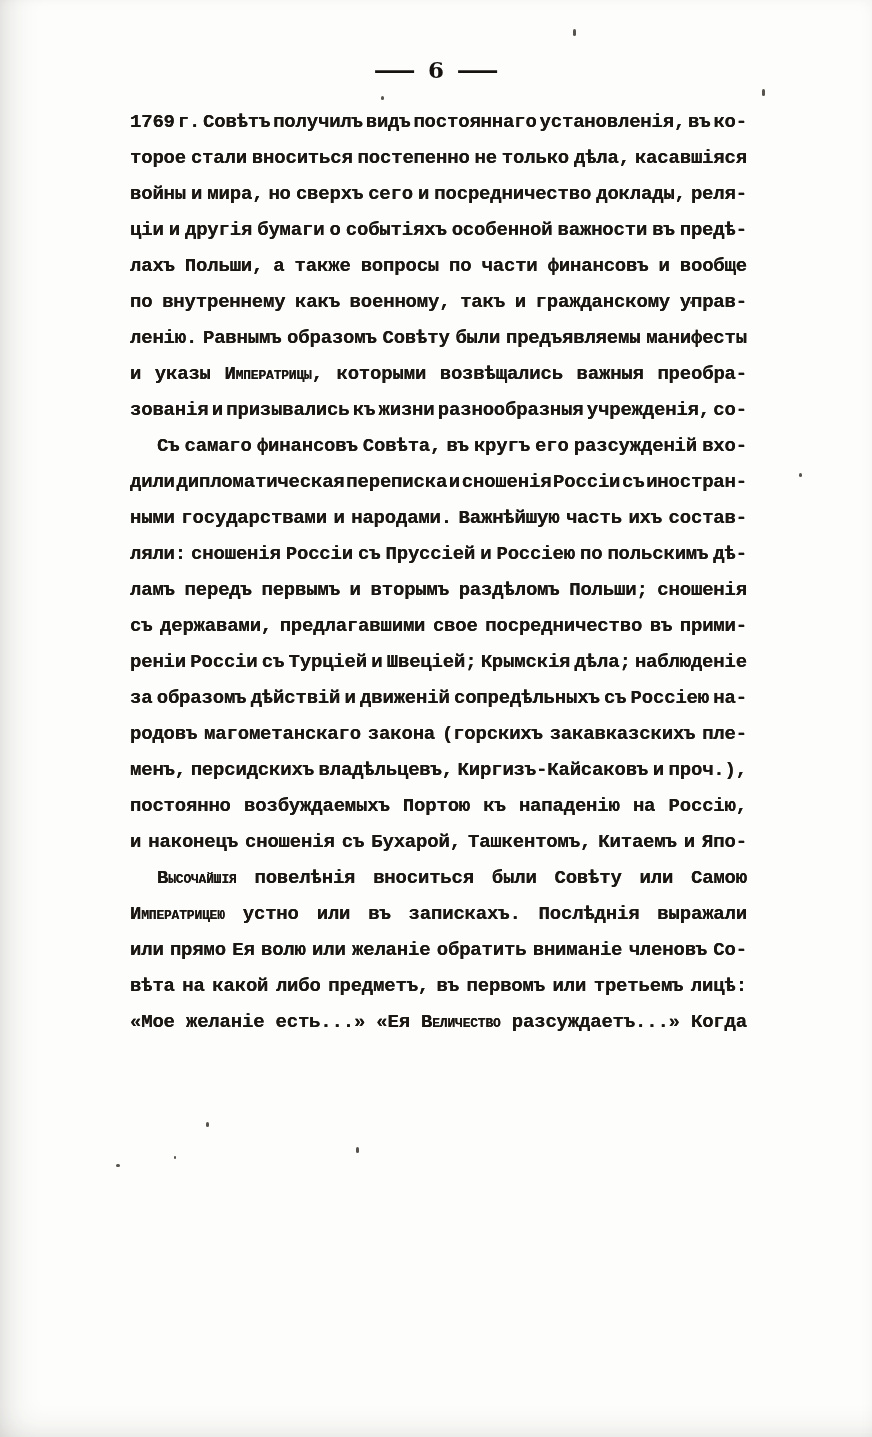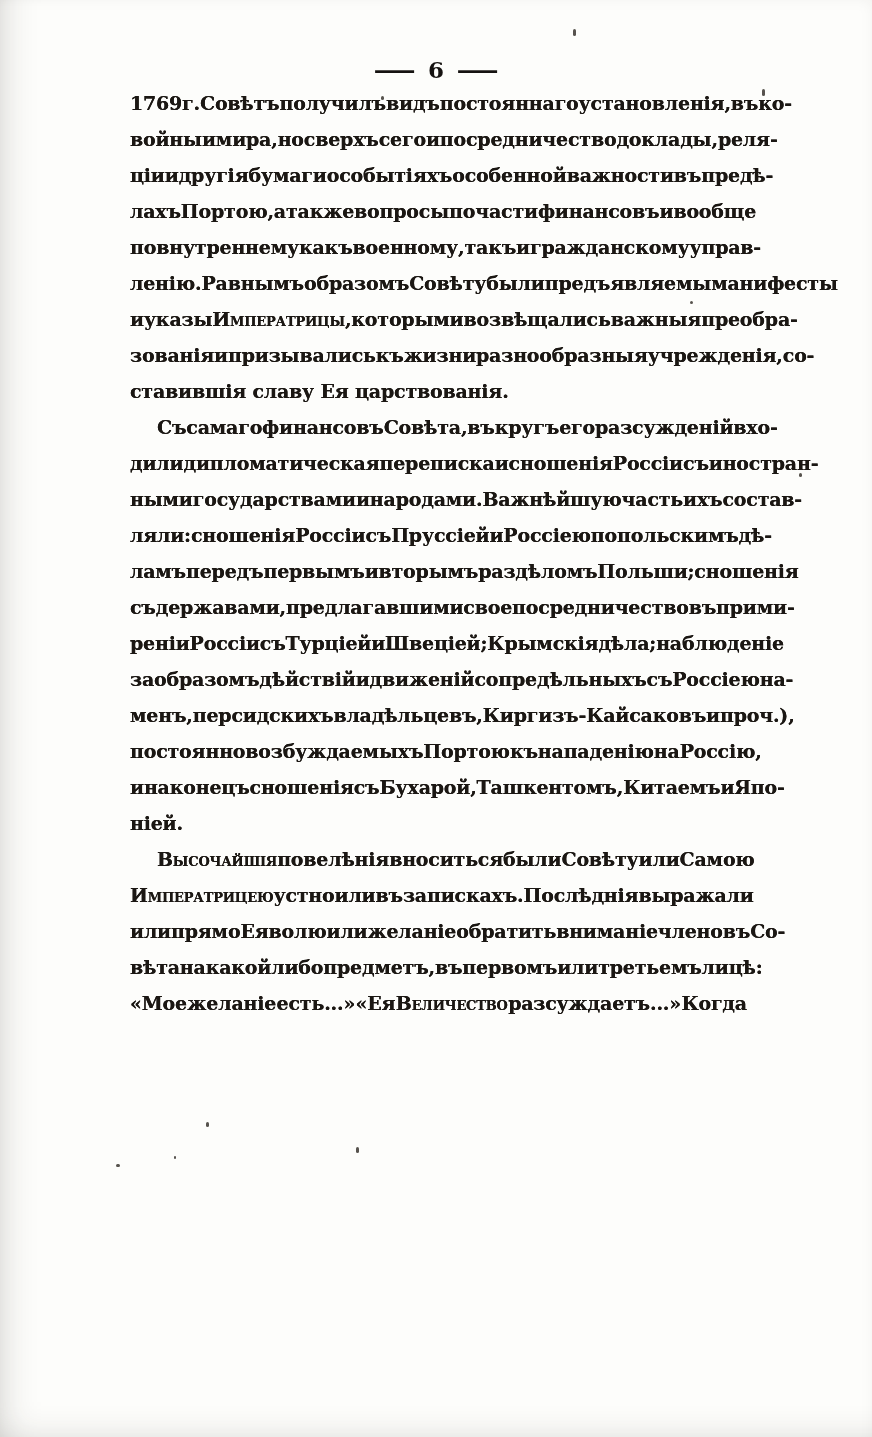--- a/index.html
+++ b/index.html
@@ -28,22 +28,23 @@
     font-weight:bold;
   }
   .page-header .num{
     display:inline-block;
     margin:0 22px;
     font-weight:bold;
   }
   
   .text-block{
     position:absolute;
-    left:130px;top:92px;
+    left:130px;top:111px;
     width:617px;
+    font-family:Liberation Mono, monospace;
   }
   .para{margin:0;padding:0;}
   .line{
     height:36px;
     display:flex;
     justify-content:space-between;
     align-items:baseline;
     font-size:19px;
     font-weight:bold;
     letter-spacing:-0.2px;
@@ -77,20 +78,30 @@
           <span>г.</span>
           <span>Совѣтъ</span>
           <span>получилъ</span>
           <span>видъ</span>
           <span>постояннаго</span>
           <span>установленія,</span>
           <span>въ</span>
           <span>ко-</span>
         </div>
         <div class="line">
+          <span>торое</span>
+          <span>стали</span>
+          <span>вноситься</span>
+          <span>постепенно</span>
+          <span>не</span>
+          <span>только</span>
+          <span>дѣла,</span>
+          <span>касавшіяся</span>
+        </div>
+        <div class="line">
           <span>войны</span>
           <span>и</span>
           <span>мира,</span>
           <span>но</span>
           <span>сверхъ</span>
           <span>сего</span>
           <span>и</span>
           <span>посредничество</span>
           <span>доклады,</span>
           <span>реля-</span>
@@ -102,21 +113,21 @@
           <span>бумаги</span>
           <span>о</span>
           <span>событіяхъ</span>
           <span>особенной</span>
           <span>важности</span>
           <span>въ</span>
           <span>предѣ-</span>
         </div>
         <div class="line">
           <span>лахъ</span>
-          <span>Портою,</span>
+          <span>Польши,</span>
           <span>а</span>
           <span>также</span>
           <span>вопросы</span>
           <span>по</span>
           <span>части</span>
           <span>финансовъ</span>
           <span>и</span>
           <span>вообще</span>
         </div>
         <div class="line">
@@ -150,21 +161,20 @@
         <div class="line">
           <span>зованія</span>
           <span>и</span>
           <span>призывались</span>
           <span>къ</span>
           <span>жизни</span>
           <span>разнообразныя</span>
           <span>учрежденія,</span>
           <span>со-</span>
         </div>
-        <div class="line plain">ставившія славу Ея царствованія.</div>
       </div>
       <div class="para">
         <div class="line indent">
           <span>Съ</span>
           <span>самаго</span>
           <span>финансовъ</span>
           <span>Совѣта,</span>
           <span>въ</span>
           <span>кругъ</span>
           <span>его</span>
@@ -238,20 +248,28 @@
           <span>образомъ</span>
           <span>дѣйствій</span>
           <span>и</span>
           <span>движеній</span>
           <span>сопредѣльныхъ</span>
           <span>съ</span>
           <span>Россіею</span>
           <span>на-</span>
         </div>
         <div class="line">
+          <span>родовъ</span>
+          <span>магометанскаго</span>
+          <span>закона</span>
+          <span>(горскихъ</span>
+          <span>закавказскихъ</span>
+          <span>пле-</span>
+        </div>
+        <div class="line">
           <span>менъ,</span>
           <span>персидскихъ</span>
           <span>владѣльцевъ,</span>
           <span>Киргизъ-Кайсаковъ</span>
           <span>и</span>
           <span>проч.),</span>
         </div>
         <div class="line">
           <span>постоянно</span>
           <span>возбуждаемыхъ</span>
@@ -265,21 +283,20 @@
           <span>и</span>
           <span>наконецъ</span>
           <span>сношенія</span>
           <span>съ</span>
           <span>Бухарой,</span>
           <span>Ташкентомъ,</span>
           <span>Китаемъ</span>
           <span>и</span>
           <span>Япо-</span>
         </div>
-        <div class="line plain">ніей.</div>
       </div>
       <div class="para">
         <div class="line indent">
           <span class="sc">Высочайшія</span>
           <span>повелѣнія</span>
           <span>вноситься</span>
           <span>были</span>
           <span>Совѣту</span>
           <span>или</span>
           <span>Самою</span>

